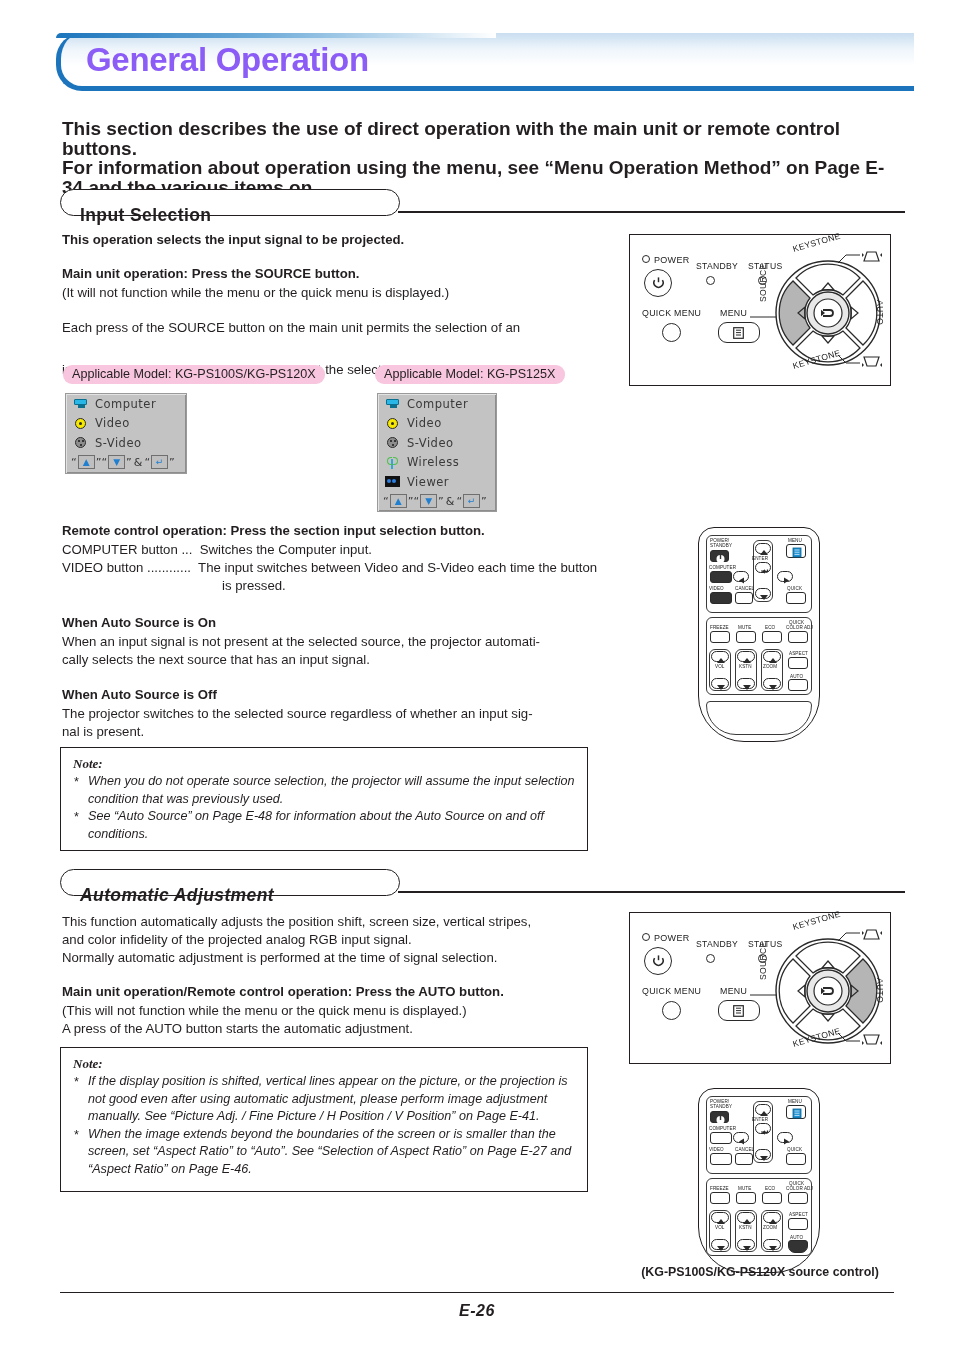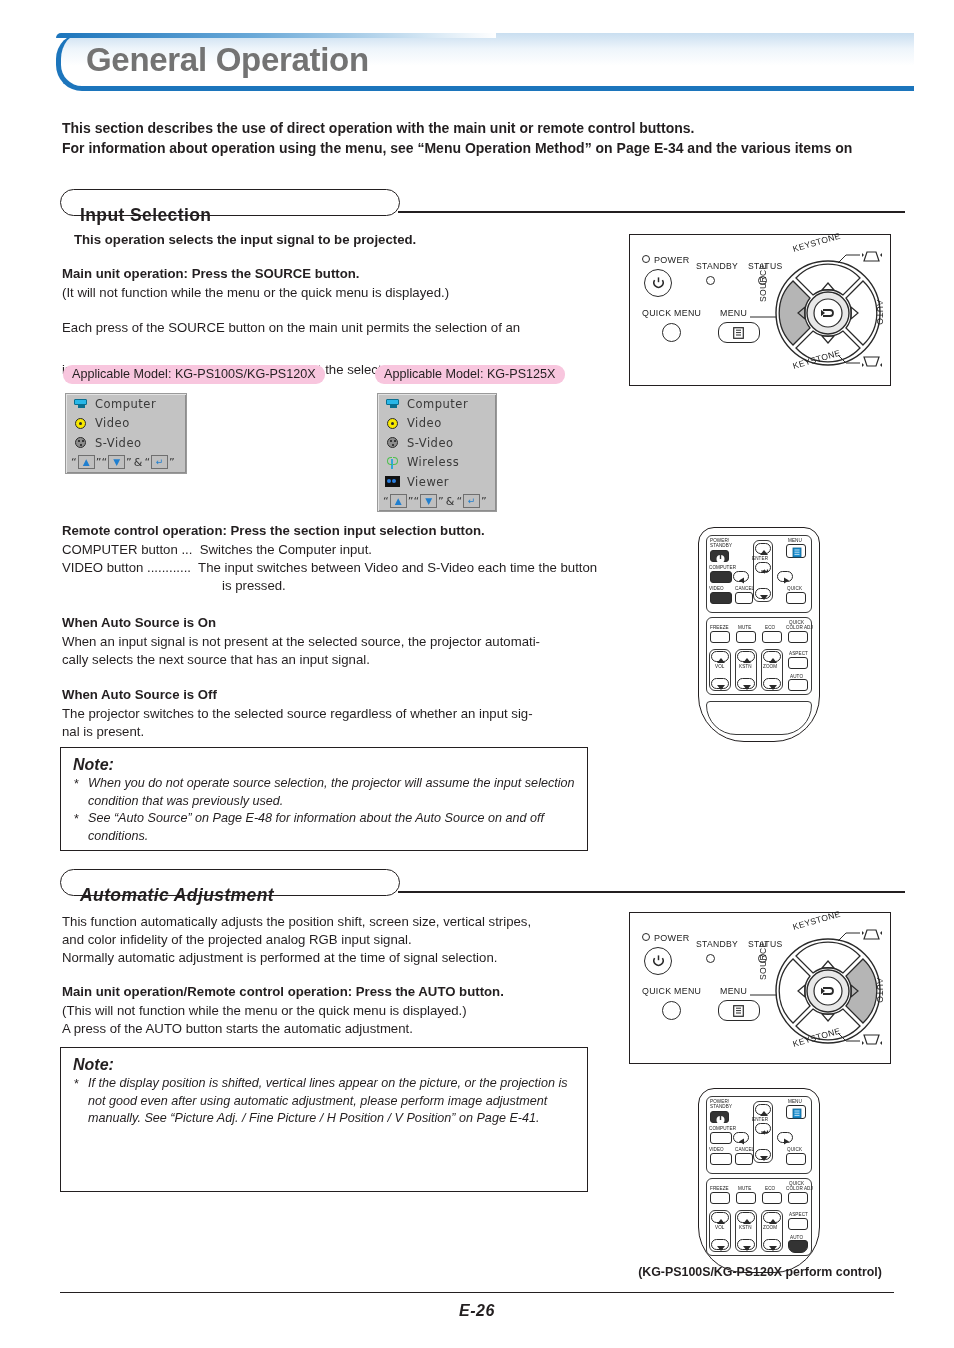--- a/index.html
+++ b/index.html
@@ -11,25 +11,25 @@
   .title-wrap{position:absolute;left:56px;top:33px;width:858px;height:62px;}
   .title-bar{position:absolute;left:0;top:0;width:858px;height:58px;
              border-left:5px solid #1c75bc;border-bottom:5px solid #1c75bc;
              border-top-left-radius:26px;border-bottom-left-radius:26px;
              box-sizing:border-box;
              background:linear-gradient(to bottom,#c9def0 0%,#eef5fb 30%,#ffffff 62%);}
   .title-bar::before{content:"";position:absolute;left:-5px;top:0;width:440px;height:5px;
              background:linear-gradient(to right,#1c75bc 0%,#6aa9d8 45%,#ffffff 100%);
              border-top-left-radius:26px;}
   .page-title{position:absolute;left:30px;top:8px;font-size:33px;font-weight:bold;
-              letter-spacing:-0.3px;color:#737373;}
+              letter-spacing:-0.3px;color:#8b5cf6;}
 
   
   .intro{position:absolute;left:62px;top:119px;width:840px;
-         font-size:14px;font-weight:bold;line-height:19.5px;}
+         font-size:19px;font-weight:bold;line-height:19.5px;}
 
   
   .sec{position:absolute;left:60px;width:845px;height:28px;}
   .sec .pill{position:absolute;left:0;top:0;width:340px;height:27px;
              border:1.6px solid #231f20;border-radius:14px;box-sizing:border-box;
              background:#fff;}
   .sec .pill-label{position:absolute;left:20px;top:16px;font-size:17.5px;font-weight:bold;
              letter-spacing:0.4px;text-align:right;}
   .sec .rule{position:absolute;left:338px;top:22px;right:0;height:1.6px;background:#231f20;}
 
@@ -76,21 +76,21 @@
                border-radius:50%;background:#2a7fe0;box-shadow:5px 0 0 #2a7fe0;}
   
   .osd-keys{display:flex;align-items:center;height:19px;padding-left:5px;
             font-family:"DejaVu Sans", sans-serif;font-size:11px;color:#333;}
   .keybtn{width:15px;height:12px;background:#bfbfbf;border:1px solid #6f6f6f;
           display:inline-flex;align-items:center;justify-content:center;margin:0 1px;
           color:#1f7fd0;font-size:9px;line-height:1;}
 
   
   .note{position:absolute;border:1.5px solid #231f20;background:#fff;box-sizing:border-box;}
-  .note .hd{font-size:16px;font-weight:bold;font-style:italic;margin:0 0 1px 0;}
+  .note .hd{font-size:13px;font-weight:bold;font-style:italic;margin:0 0 1px 0;font-family:Liberation Serif, serif;}
   .note ul{list-style:none;margin:0;padding:0;}
   .note li{position:relative;padding-left:15px;font-size:12.6px;font-style:italic;
            line-height:17.6px;margin-bottom:0;}
   .note li::before{content:"*";position:absolute;left:1px;top:1px;font-style:normal;}
   .note-inner{padding:8px 11px 9px 12px;}
 
   
   .frame{position:absolute;border:1.4px solid #231f20;background:#fff;box-sizing:border-box;}
 
   
@@ -135,21 +135,21 @@
   <div>This section describes the use of direct operation with the main unit or remote control buttons.</div>
   <div>For information about operation using the menu, see “Menu Operation Method” on Page E-34 and the various items on</div>
 </div>
 
 <div class="sec" style="top:189px;">
   <div class="pill"></div>
   <div class="pill-label">Input Selection</div>
   <div class="rule"></div>
 </div>
 
-<div class="txt b" style="left:74px;top:231px;">This operation selects the input signal to be projected.</div>
+<div class="txt b" style="left:62px;top:231px;">This operation selects the input signal to be projected.</div>
 <div class="txt b" style="left:62px;top:265px;">Main unit operation: Press the SOURCE button.</div>
 <div class="txt" style="left:62px;top:284px;">(It will not function while the menu or the quick menu is displayed.)</div>
 <div class="txt" style="left:62px;top:319px;">Each press of the SOURCE button on the main unit permits the selection of an</div>
 <div class="txt" style="left:62px;top:337px;margin-top:24px;">input source. Press the ENTER button to set the selected input source.</div>
 
 <div class="badge" style="left:63px;top:365px;">Applicable Model: KG-PS100S/KG-PS120X</div>
 <div class="badge" style="left:375px;top:365px;">Applicable Model: KG-PS125X</div>
 
 <div class="osd" style="left:65px;top:393px;width:120px;height:79px;">
   <div class="osd-row">
@@ -264,20 +264,21 @@
 
 <div class="txt b" style="left:62px;top:983px;">Main unit operation/Remote control operation: Press the AUTO button.</div>
 <div class="txt" style="left:62px;top:1002px;">(This will not function while the menu or the quick menu is displayed.)</div>
 <div class="txt" style="left:62px;top:1020px;">A press of the AUTO button starts the automatic adjustment.</div>
 
 <div class="note" style="left:60px;top:1047px;width:528px;height:145px;">
   <div class="note-inner">
     <div class="hd">Note:</div>
     <ul>
       <li>If the display position is shifted, vertical lines appear on the picture, or the projection is not good even after using automatic adjustment, please perform image adjustment manually. See “Picture Adj. / Fine Picture / H Position / V Position” on Page E-41.</li>
+      <li>When the image extends beyond the boundaries of the screen or is smaller than the screen, set “Aspect Ratio” to “Auto”. See “Selection of Aspect Ratio” on Page E-27 and “Aspect Ratio” on Page E-46.</li>
     </ul>
   </div>
 </div>
 
 <div class="frame" style="left:629px;top:234px;width:262px;height:152px;">
   <div class="panel" style="left:0;top:0;width:100%;height:100%;">
 
     <div style="position:absolute;left:12px;top:20px;width:8px;height:8px;border-radius:50%;border:1.4px solid #2a2a2a;box-sizing:border-box;"></div>
     <div class="lbl" style="left:24px;top:20px;font-size:9px;">POWER</div>
 
@@ -650,16 +651,16 @@
       </svg>
   </div>
   <div class="rlbl" style="left:65px;top:137px;">ZOOM</div>
   <div class="rbtn round" style="left:65px;top:151px;width:18px;height:11px;">
     <svg width="18" height="11" viewBox="0 0 18 11">
         <path d="M9 8 l4 -5 h-8 z" fill="#2a2a2a"></path>
       </svg>
   </div>
 </div>
 
-<div class="caption" style="left:600px;top:1265px;width:320px;">(KG-PS100S/KG-PS120X perform control)</div>
+<div class="caption" style="left:600px;top:1265px;width:320px;">(KG-PS100S/KG-PS120X source control)</div>
 
 <div class="foot-rule"></div>
 <div class="foot-num">E-26</div>
 
 </body></html>

